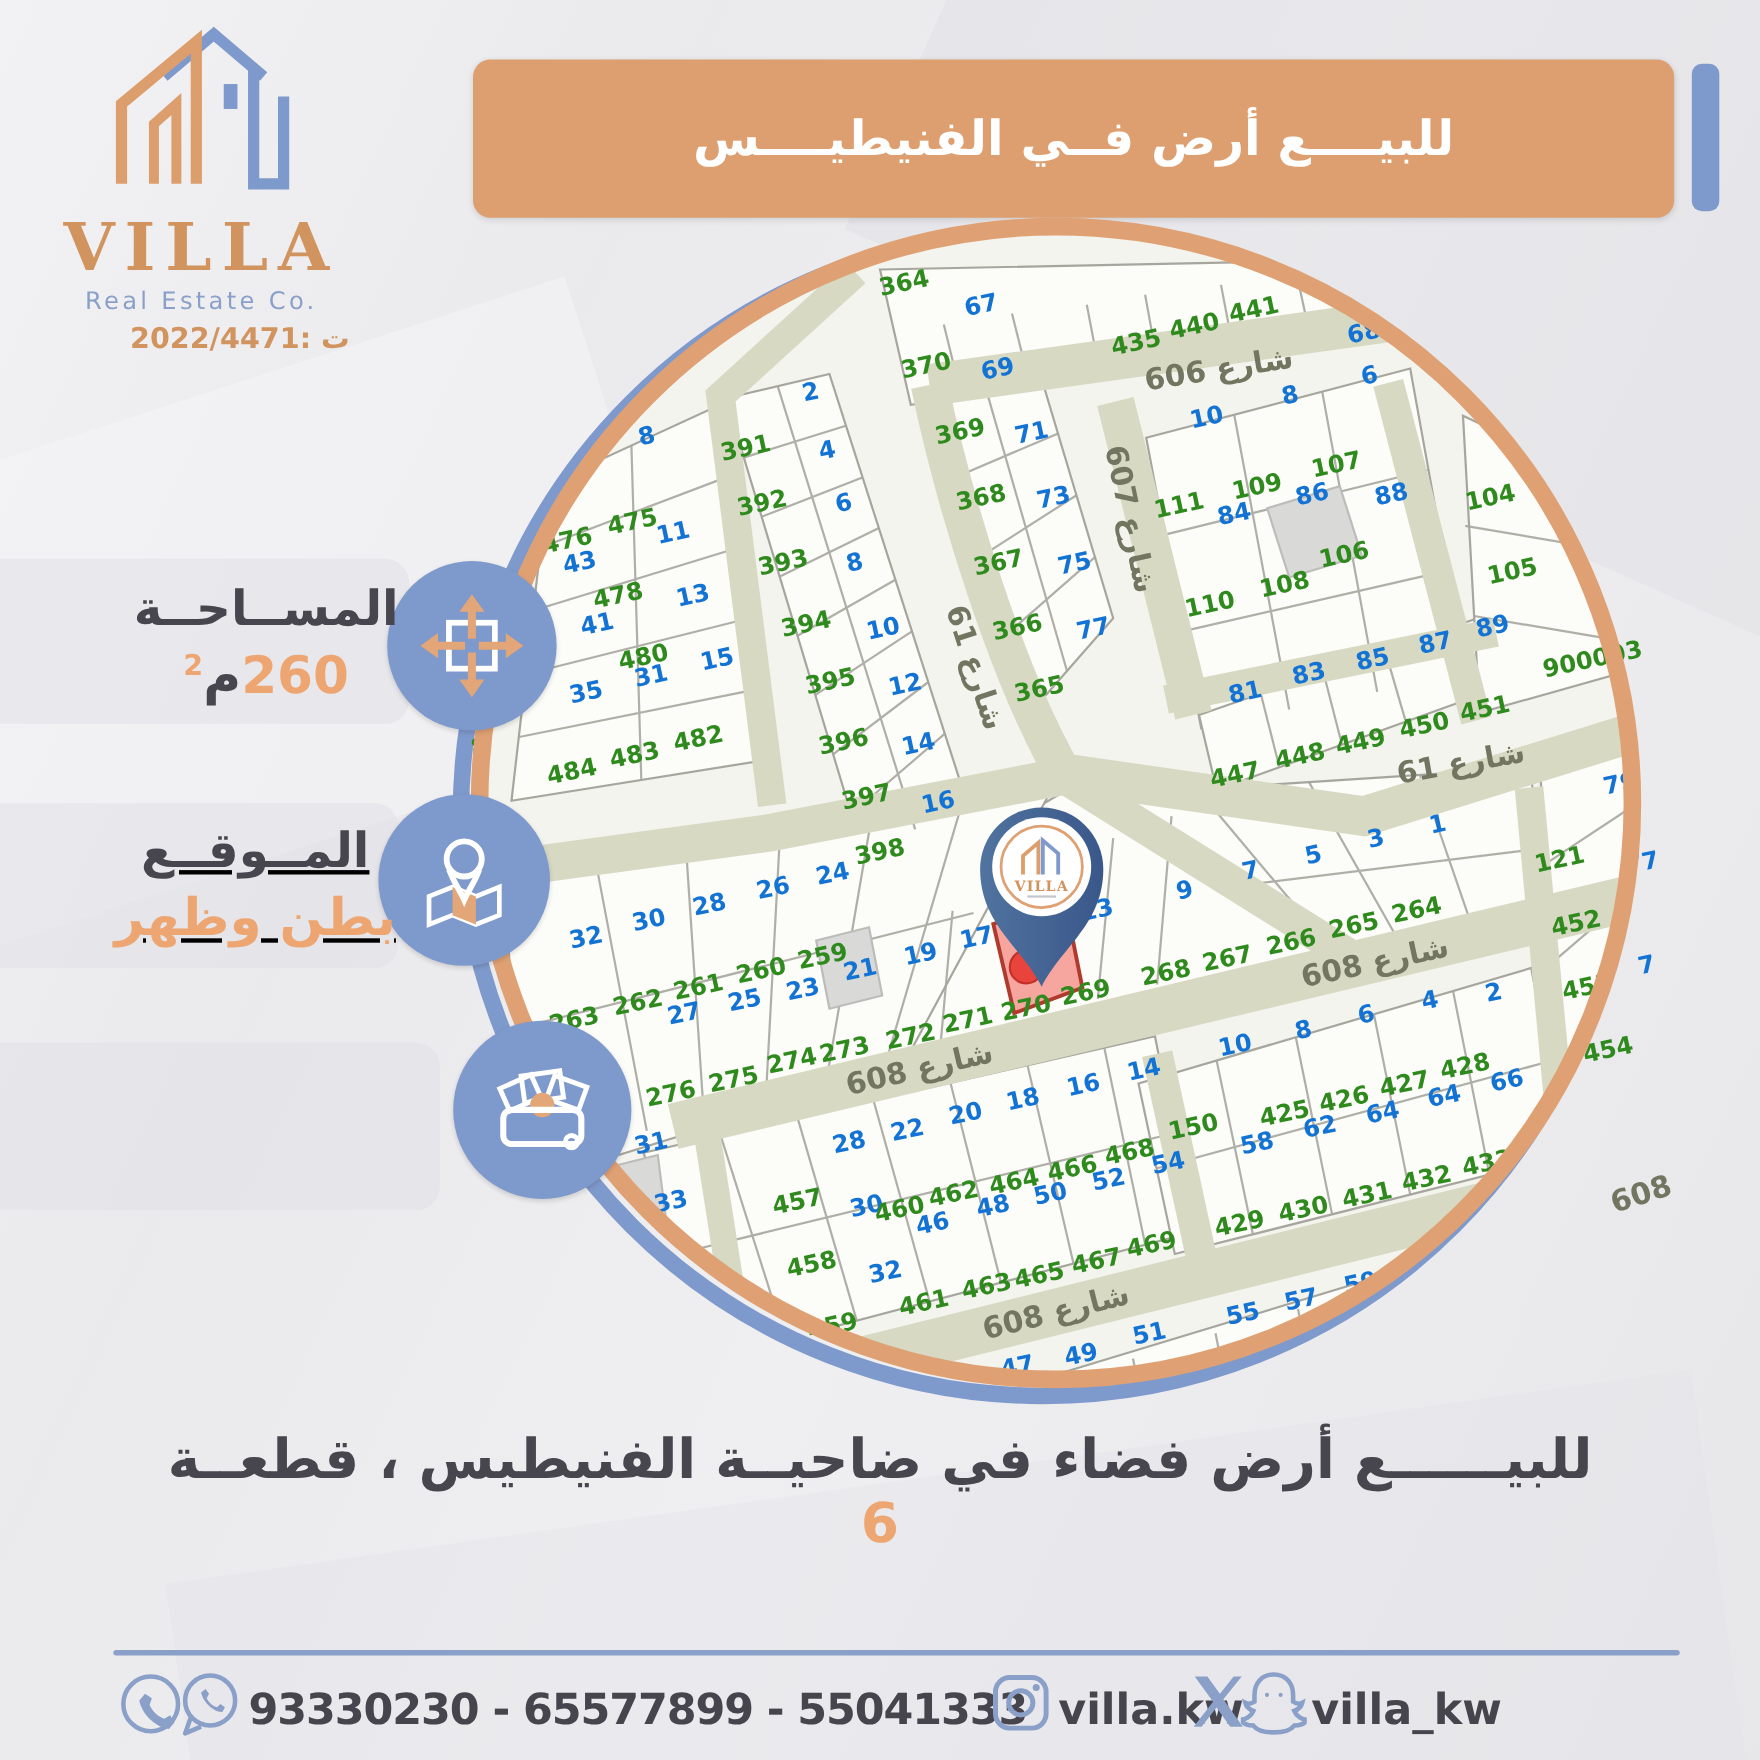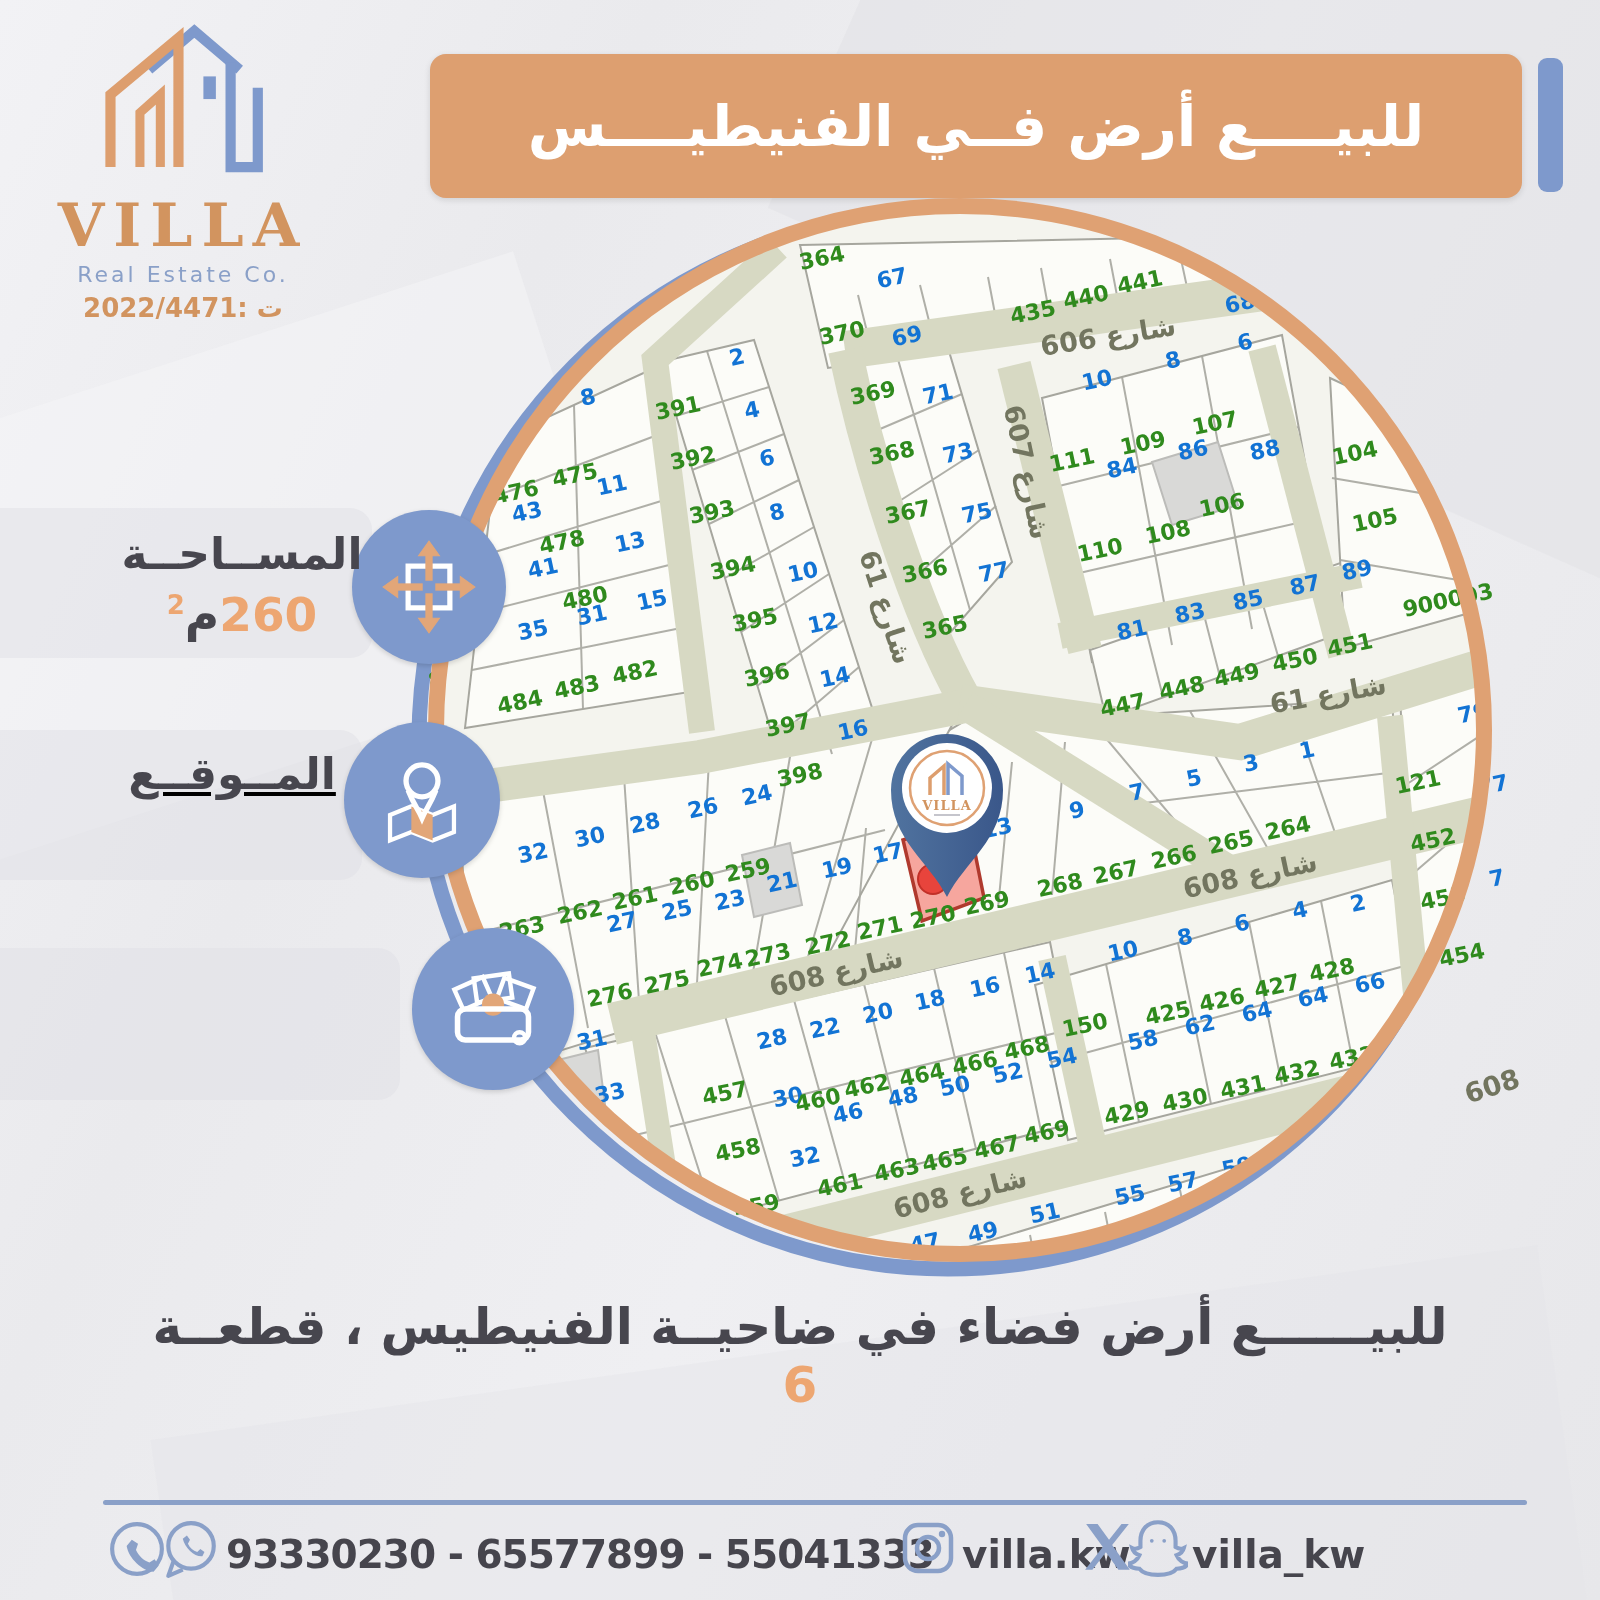--- a/index.html
+++ b/index.html
@@ -9,26 +9,26 @@
   .facet{position:absolute;pointer-events:none;}
   .f1{top:-320px;right:-260px;width:980px;height:760px;background:#e2e2e5;transform:rotate(24deg);opacity:.55;}
   .f2{top:380px;left:-300px;width:900px;height:420px;background:#f6f6f8;transform:rotate(-18deg);opacity:.5;}
   .f3{bottom:-260px;left:180px;width:1400px;height:520px;background:#e4e4e8;transform:rotate(-8deg);opacity:.45;}
 
   
   .logo{position:absolute;left:48px;top:22px;width:270px;text-align:center;}
   .logo-name{font-family:"DejaVu Serif",serif;font-size:60px;font-weight:bold;color:#d2945f;
     letter-spacing:9px;margin-top:-6px;}
   .logo-sub{font-size:22px;color:#8aa0c8;letter-spacing:3px;margin-top:2px;}
-  .logo-lic{font-size:26px;font-weight:bold;color:#d2945f;margin-top:6px;}
+  .logo-lic{font-size:26px;font-weight:bold;color:#d2945f;margin-top:6px;text-align:right;}
 
   
   .banner{position:absolute;left:430px;top:54px;width:1092px;height:144px;background:#dd9f70;
     border-radius:16px;display:flex;align-items:center;justify-content:center;box-shadow:0 2px 6px rgba(0,0,0,.12);}
-  .banner-text{font-size:57px;font-weight:bold;color:#ffffff;direction:rtl;white-space:nowrap;}
+  .banner-text{font-size:44px;font-weight:bold;color:#ffffff;direction:rtl;white-space:nowrap;}
   .banner-accent{position:absolute;left:1538px;top:58px;width:25px;height:134px;background:#7e99cc;border-radius:9px;}
 
   
   .band{position:absolute;left:0;background:#dfdfe6;opacity:.5;border-radius:0 22px 22px 0;}
   .band1{top:508px;width:372px;height:150px;}
   .band2{top:730px;width:362px;height:150px;}
   .band3{top:948px;width:400px;height:152px;}
   .inforow{position:absolute;text-align:center;direction:rtl;}
   .info1{left:92px;top:528px;width:300px;}
   .info2{left:82px;top:748px;width:300px;text-decoration:underline;}
@@ -408,20 +408,21 @@
   </div>
 
   <div class="inforow info1">
     <div class="info-label">المســاحــة</div>
     <div class="info-value">
       <span>260</span><span class="dk">م</span><sup>2</sup>
     </div>
   </div>
   <div class="inforow info2">
     <div class="info-label">المــوقــع</div>
+    <div class="info-value">بطن وظهر</div>
   </div>
 
   <div class="desc desc1">
     <span>للبيــــــع أرض فضاء في ضاحيــة الفنيطيس ، قطعــة </span><span class="hl">6</span>
   </div>
 
   <div class="contact-line"></div>
   <div class="contact">
     <svg class="icon-abs" style="left:108px;top:6px" width="58" height="58" viewBox="0 0 56 56">
       <circle cx="28" cy="28" r="24" fill="none" stroke="#8aa0c8" stroke-width="4"></circle>

